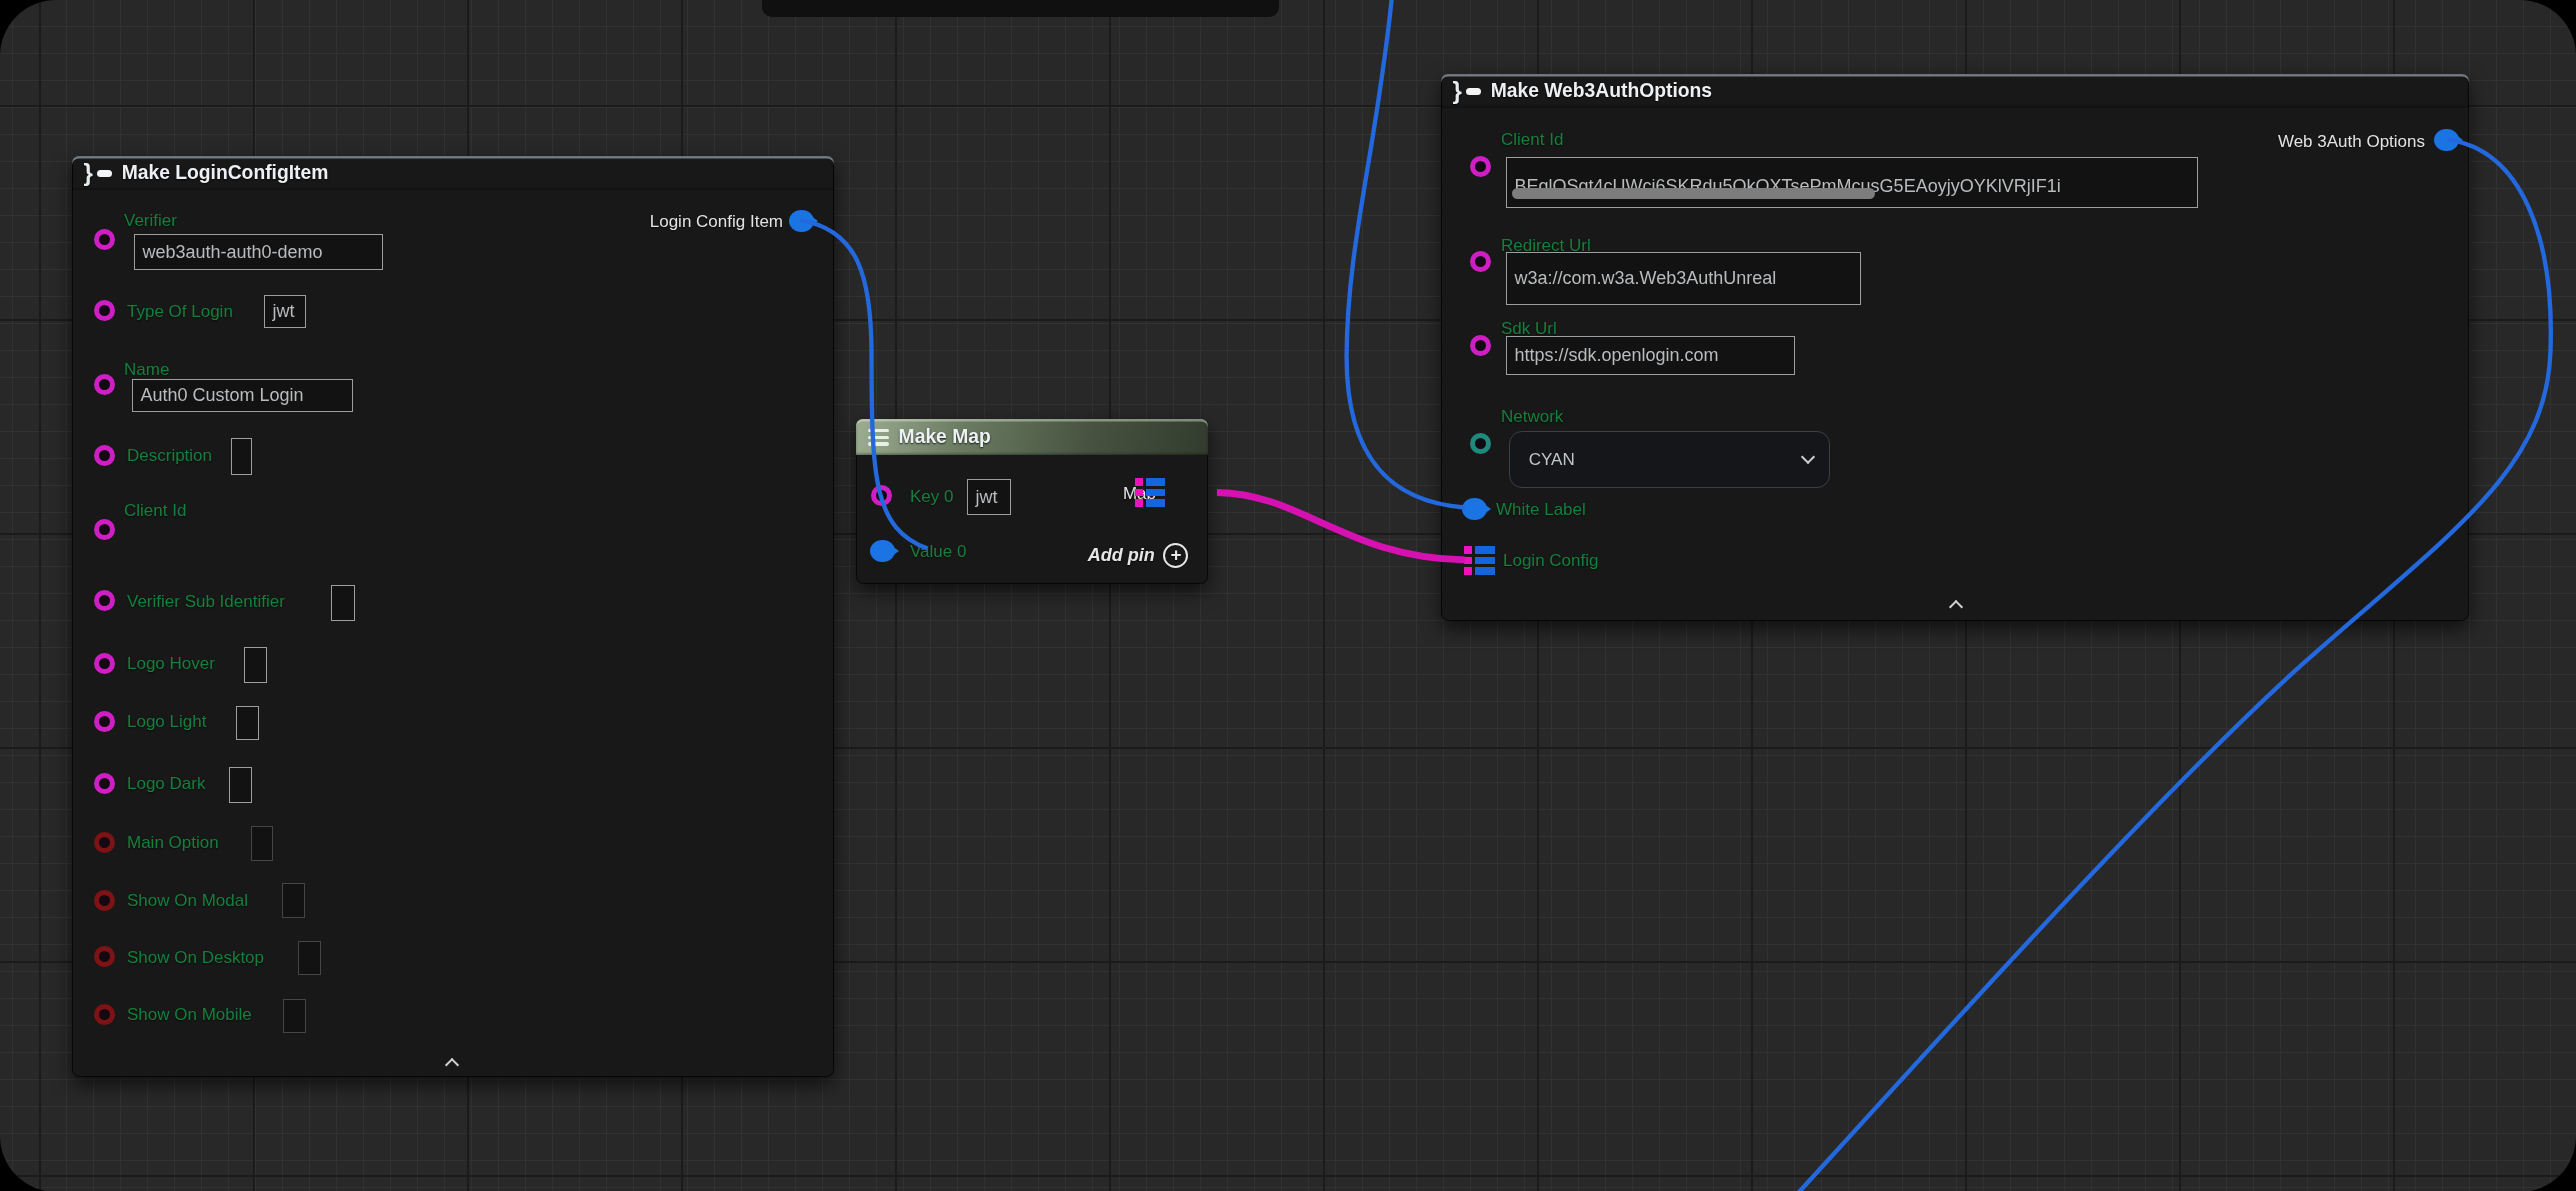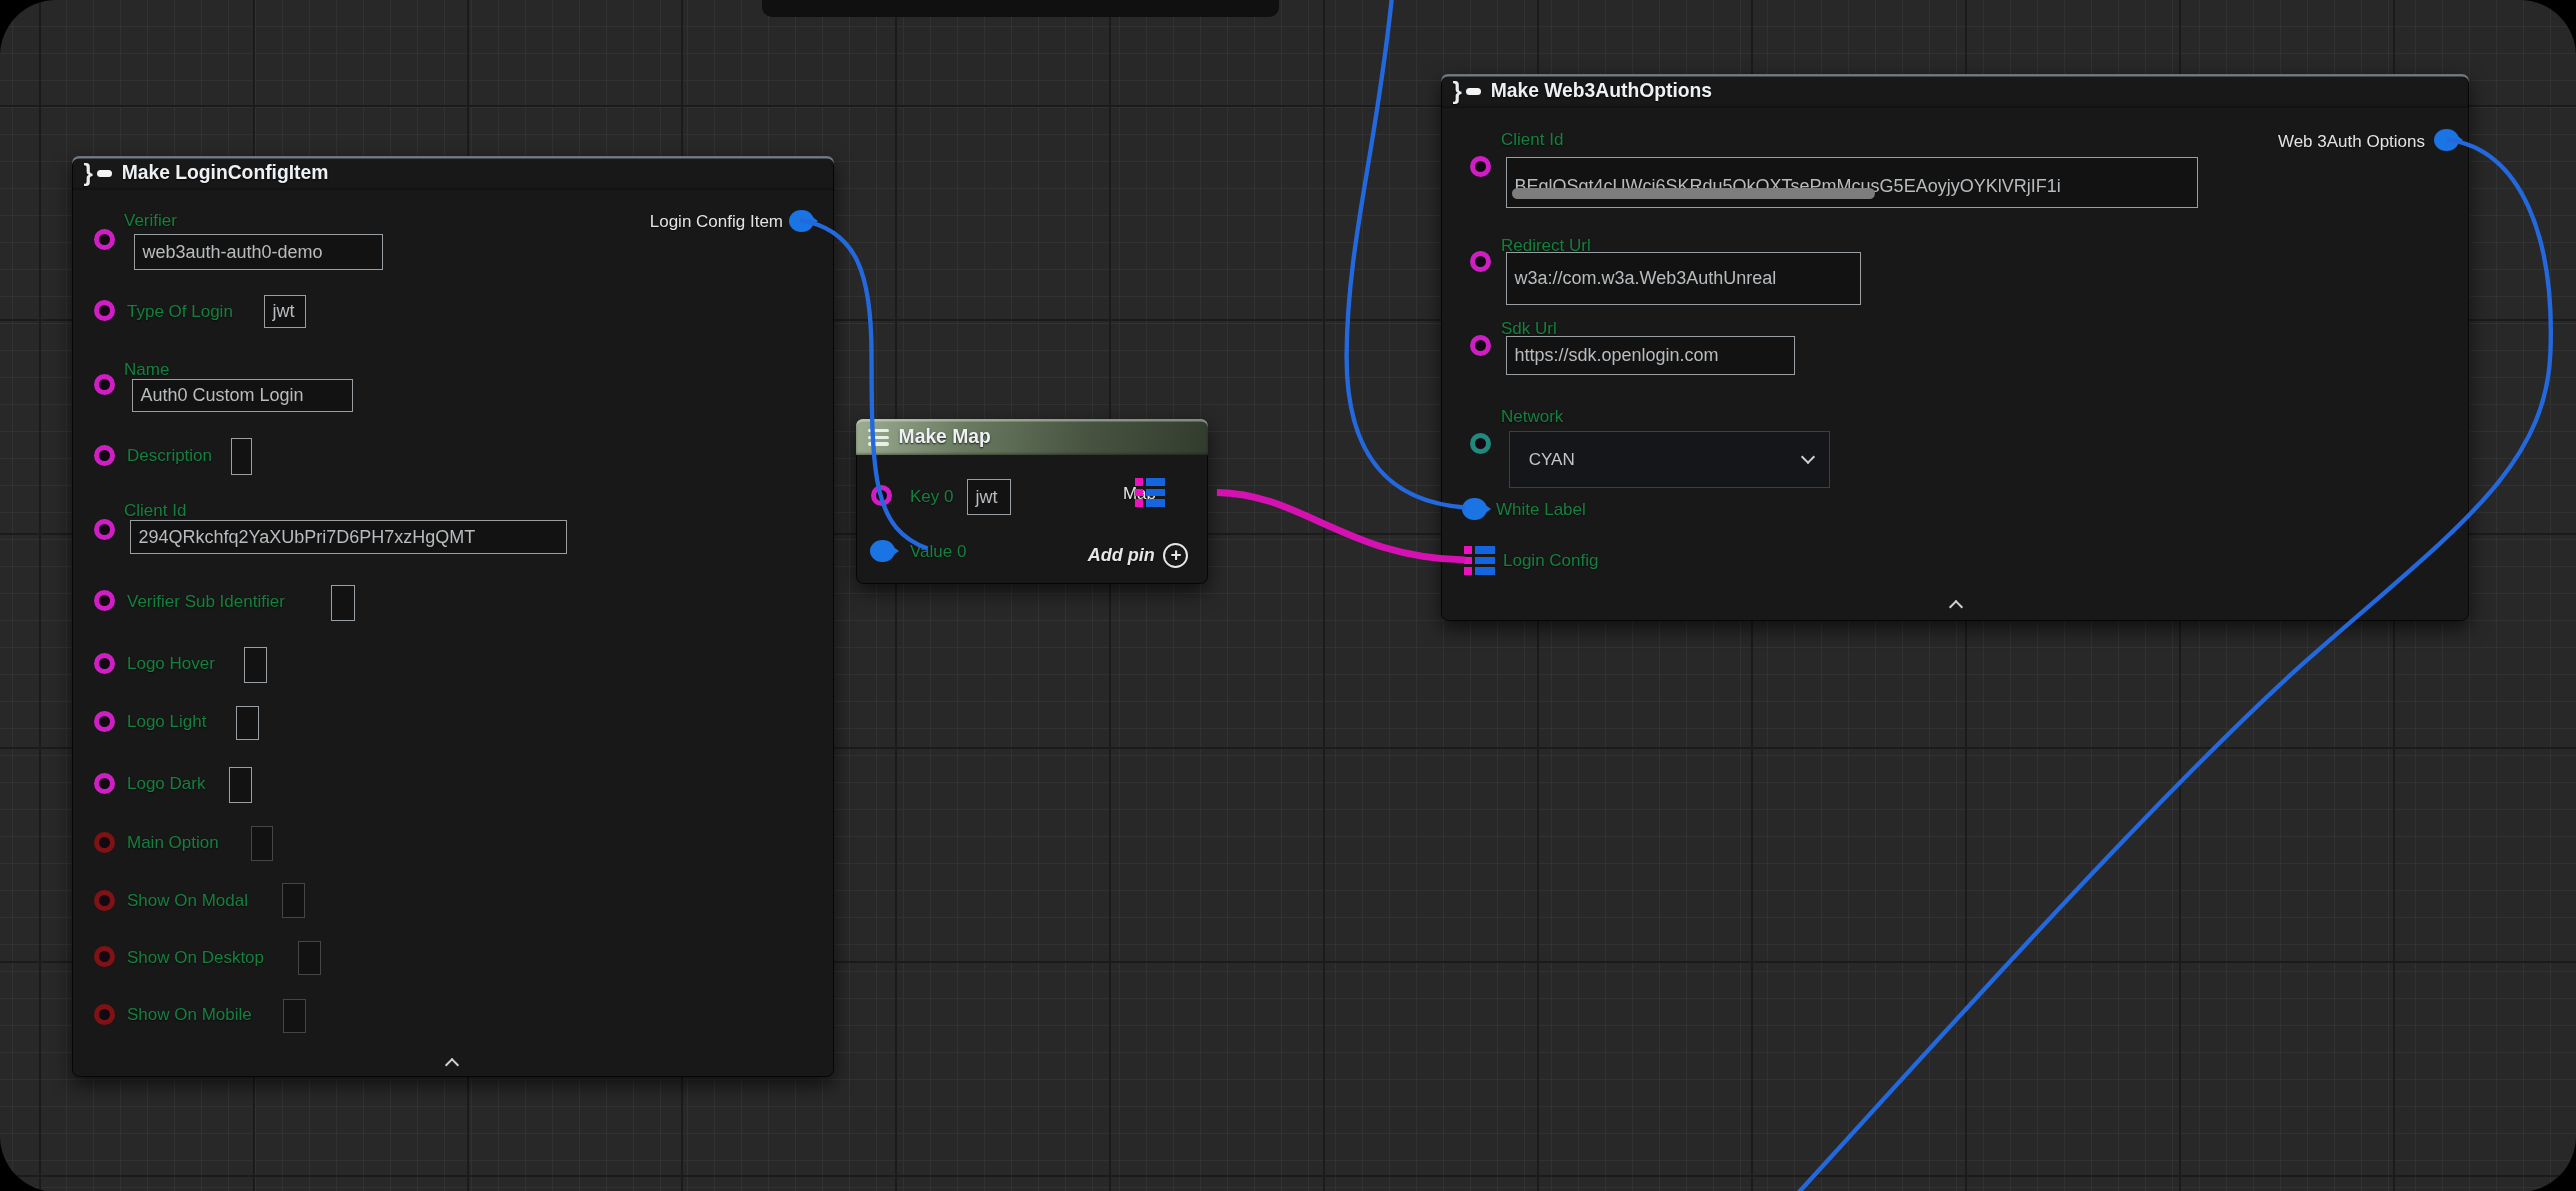--- a/index.html
+++ b/index.html
@@ -58,21 +58,21 @@
     border-left:7.5px solid #1b74e4; border-top:5px solid transparent; border-bottom:5px solid transparent; }
   .map-pin { display:grid; grid-template-columns:8px 19.3px; grid-auto-rows:7.5px; gap:3.1px; }
   .map-pin .k { background:#ed12bc; } .map-pin .v { background:#1565de; }
 
   .chev { display:inline-block; width:10px; height:10px; border-right:2.5px solid #cfd2d4;
     border-bottom:2.5px solid #cfd2d4; }
   .chev-up { transform:rotate(-135deg); }
   .chev-down { transform:rotate(45deg); }
   .collapse-btn { position:absolute; }
 
-  .dropdown { position:absolute; background:#141619; border:1.2px solid #3c4044; border-radius:0;
+  .dropdown { position:absolute; background:#141619; border:1.2px solid #3c4044; border-radius:13px;
     display:flex; align-items:center; justify-content:space-between; padding:0 16px 0 18.7px;
     color:#c3c6c8; font-size:17px; }
 
   .addpin { position:absolute; display:flex; align-items:center; gap:8.7px;
     color:#e6e6e6; font-size:18px; font-weight:bold; text-shadow:0 1.2px 1.2px rgba(0,0,0,.7);font-style:italic; }
   .plus-circle { width:25px; height:25px; border:2.5px solid #e6e6e6; border-radius:50%;
     display:flex; align-items:center; justify-content:center; font-size:18.7px; color:#e6e6e6;
     font-weight:bold; line-height:1; }
 
   .scrollpill { position:absolute; background:#7d7d7d; border-radius:5.6px; }
@@ -112,21 +112,20 @@
     <div class="flabel" style="left:51px; top:203px;">Name</div>
     <div class="pin pin-ring ring-mag" style="left:20.6px; top:217px;"></div>
     <div class="tbox" style="left:59px; top:222px; width:221px; height:33px;">Auth0 Custom Login</div>
 
     <div class="pin pin-ring ring-mag" style="left:20.6px; top:288px;"></div>
     <div class="flabel" style="left:54px; top:289px;">Description</div>
     <div class="tbox" style="left:158px; top:281px; width:21px; height:37px;"></div>
 
     <div class="flabel" style="left:51px; top:344px;">Client Id</div>
     <div class="pin pin-ring ring-mag" style="left:20.6px; top:362px;"></div>
-    <div class="tbox" style="left:57px; top:363px; width:437px; height:34px;">294QRkchfq2YaXUbPri7D6PH7xzHgQMT</div>
 
     <div class="pin pin-ring ring-mag" style="left:20.6px; top:433px;"></div>
     <div class="flabel" style="left:54px; top:435px;">Verifier Sub Identifier</div>
     <div class="tbox" style="left:258px; top:428px; width:24px; height:36px;"></div>
 
     <div class="pin pin-ring ring-mag" style="left:20.6px; top:496px;"></div>
     <div class="flabel" style="left:54px; top:497px;">Logo Hover</div>
     <div class="tbox" style="left:171px; top:490px; width:23px; height:36px;"></div>
 
     <div class="pin pin-ring ring-mag" style="left:20.6px; top:554px;"></div>

